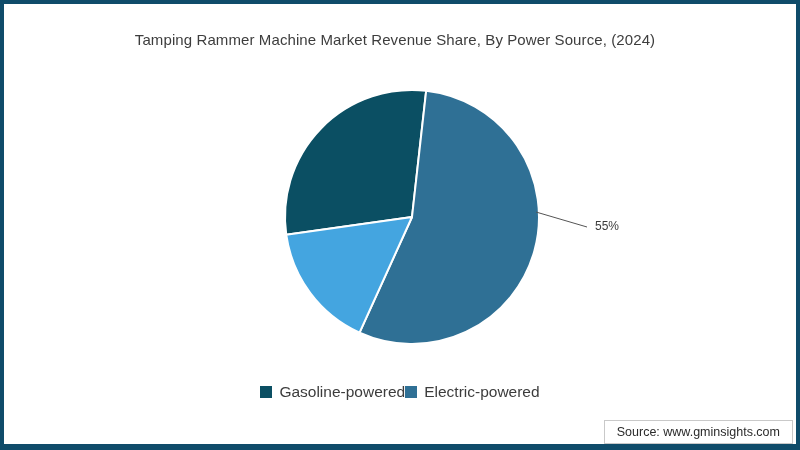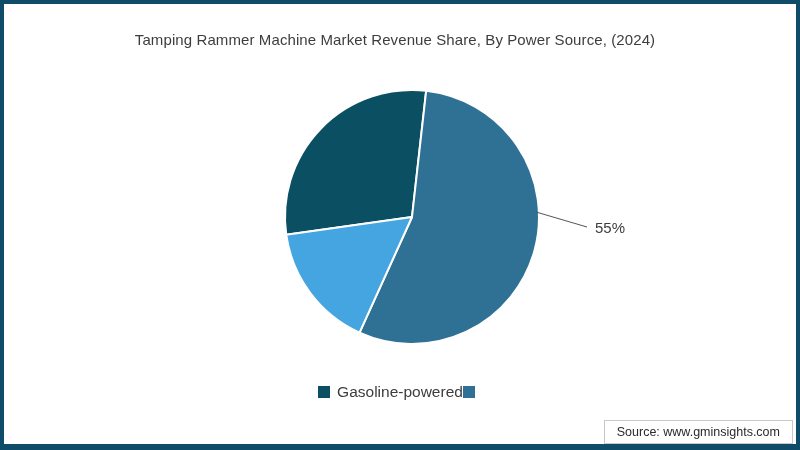--- a/index.html
+++ b/index.html
@@ -32,21 +32,21 @@
     position: absolute;
     top: 0;
     left: 0;
     width: 800px;
     height: 450px;
   }
   .pct-label {
     position: absolute;
     left: 591px;
     top: 215px;
-    font-size: 15px;
+    font-size: 12px;
     color: #3c3c3c;
   }
   .legend {
     position: absolute;
     left: 0;
     right: 0;
     top: 379px;
     display: flex;
     justify-content: center;
     align-items: center;
@@ -97,18 +97,19 @@
 
   <div class="pct-label">55%</div>
 
   <div class="legend" id="legend">
       <div class="legend-item">
         <span class="legend-swatch" style="background: rgb(11, 79, 99);"></span>
         <span class="legend-label">Gasoline-powered</span>
       </div>
       <div class="legend-item">
         <span class="legend-swatch" style="background: rgb(47, 112, 149);"></span>
+        <span class="legend-label">Electric-powered</span>
       </div>
     </div>
 
   <div class="source-box">Source: www.gminsights.com</div>
 
 </div>
 
 </body></html>

